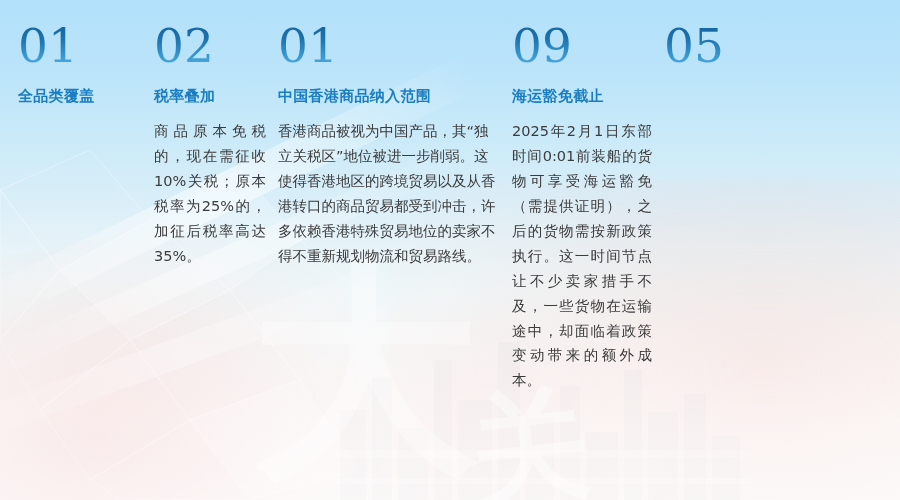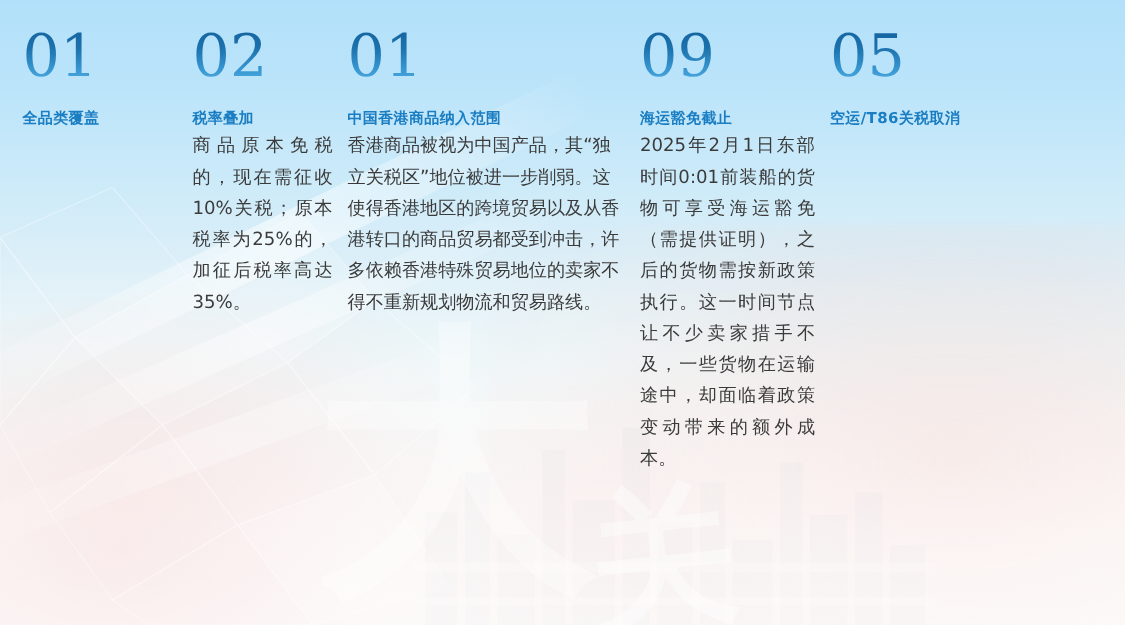--- a/index.html
+++ b/index.html
@@ -176,24 +176,24 @@
     -webkit-background-clip: text;
     background-clip: text;
     color: transparent;
     -webkit-text-fill-color: transparent;
     white-space: nowrap;
   }
 
   .col-title {
     font-family: "DejaVu Sans", "Liberation Sans", sans-serif;
     font-weight: 700;
-    font-size: 12px;
+    font-size: 15px;
     line-height: 1.2;
     color: #1b7ec2;
-    margin-bottom: 4px;
+    margin-bottom: 14px;
     white-space: nowrap;
     letter-spacing: 0.3px;
   }
 
   .col-body {
     font-family: "DejaVu Sans", "Liberation Sans", sans-serif;
     font-weight: 400;
     font-size: 14.5px;
     line-height: 1.72;
     color: #3b3b3b;
@@ -293,17 +293,16 @@
     </div>
 
     <div class="col c4">
       <div class="col-num">09</div>
       <div class="col-title">海运豁免截止</div>
       <div class="col-body">2025年2月1日东部时间0:01前装船的货物可享受海运豁免（需提供证明），之后的货物需按新政策执行。这一时间节点让不少卖家措手不及，一些货物在运输途中，却面临着政策变动带来的额外成本。</div>
     </div>
 
     <div class="col c5">
       <div class="col-num">05</div>
-      <div class="col-title">空运/T86关税取消</div>
     </div>
 
   </div>
 </div>
 
 </body></html>

